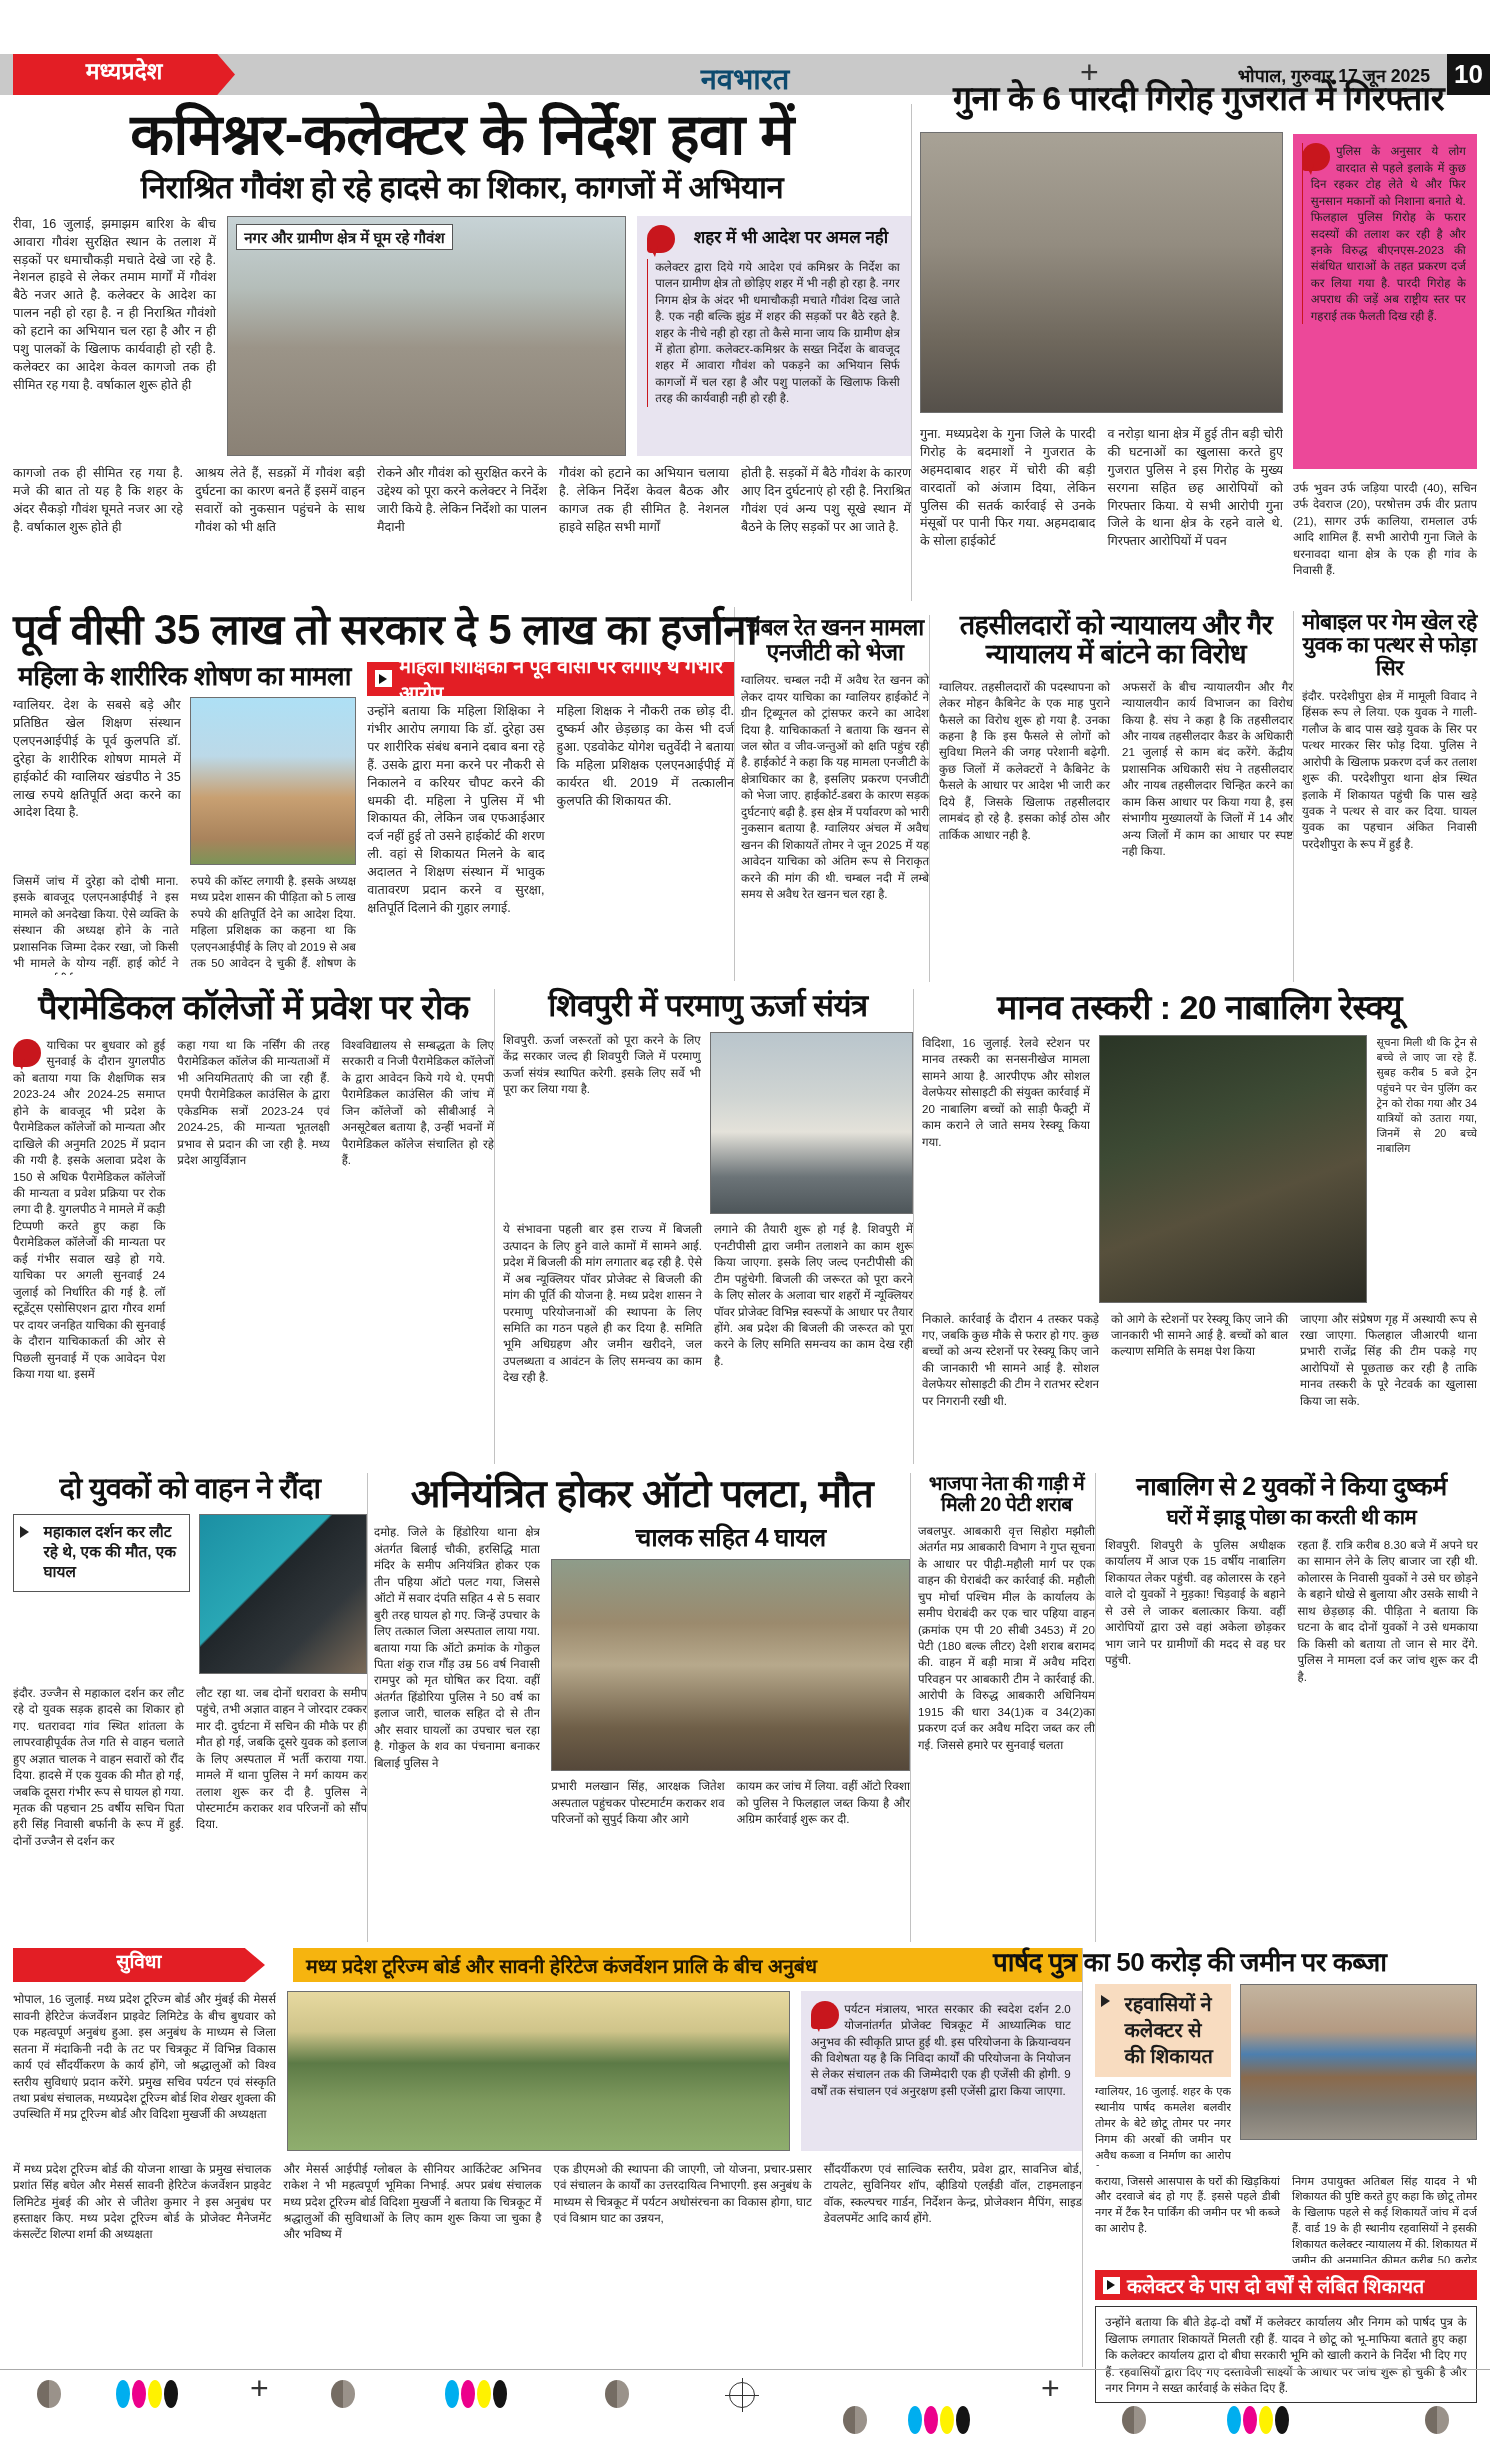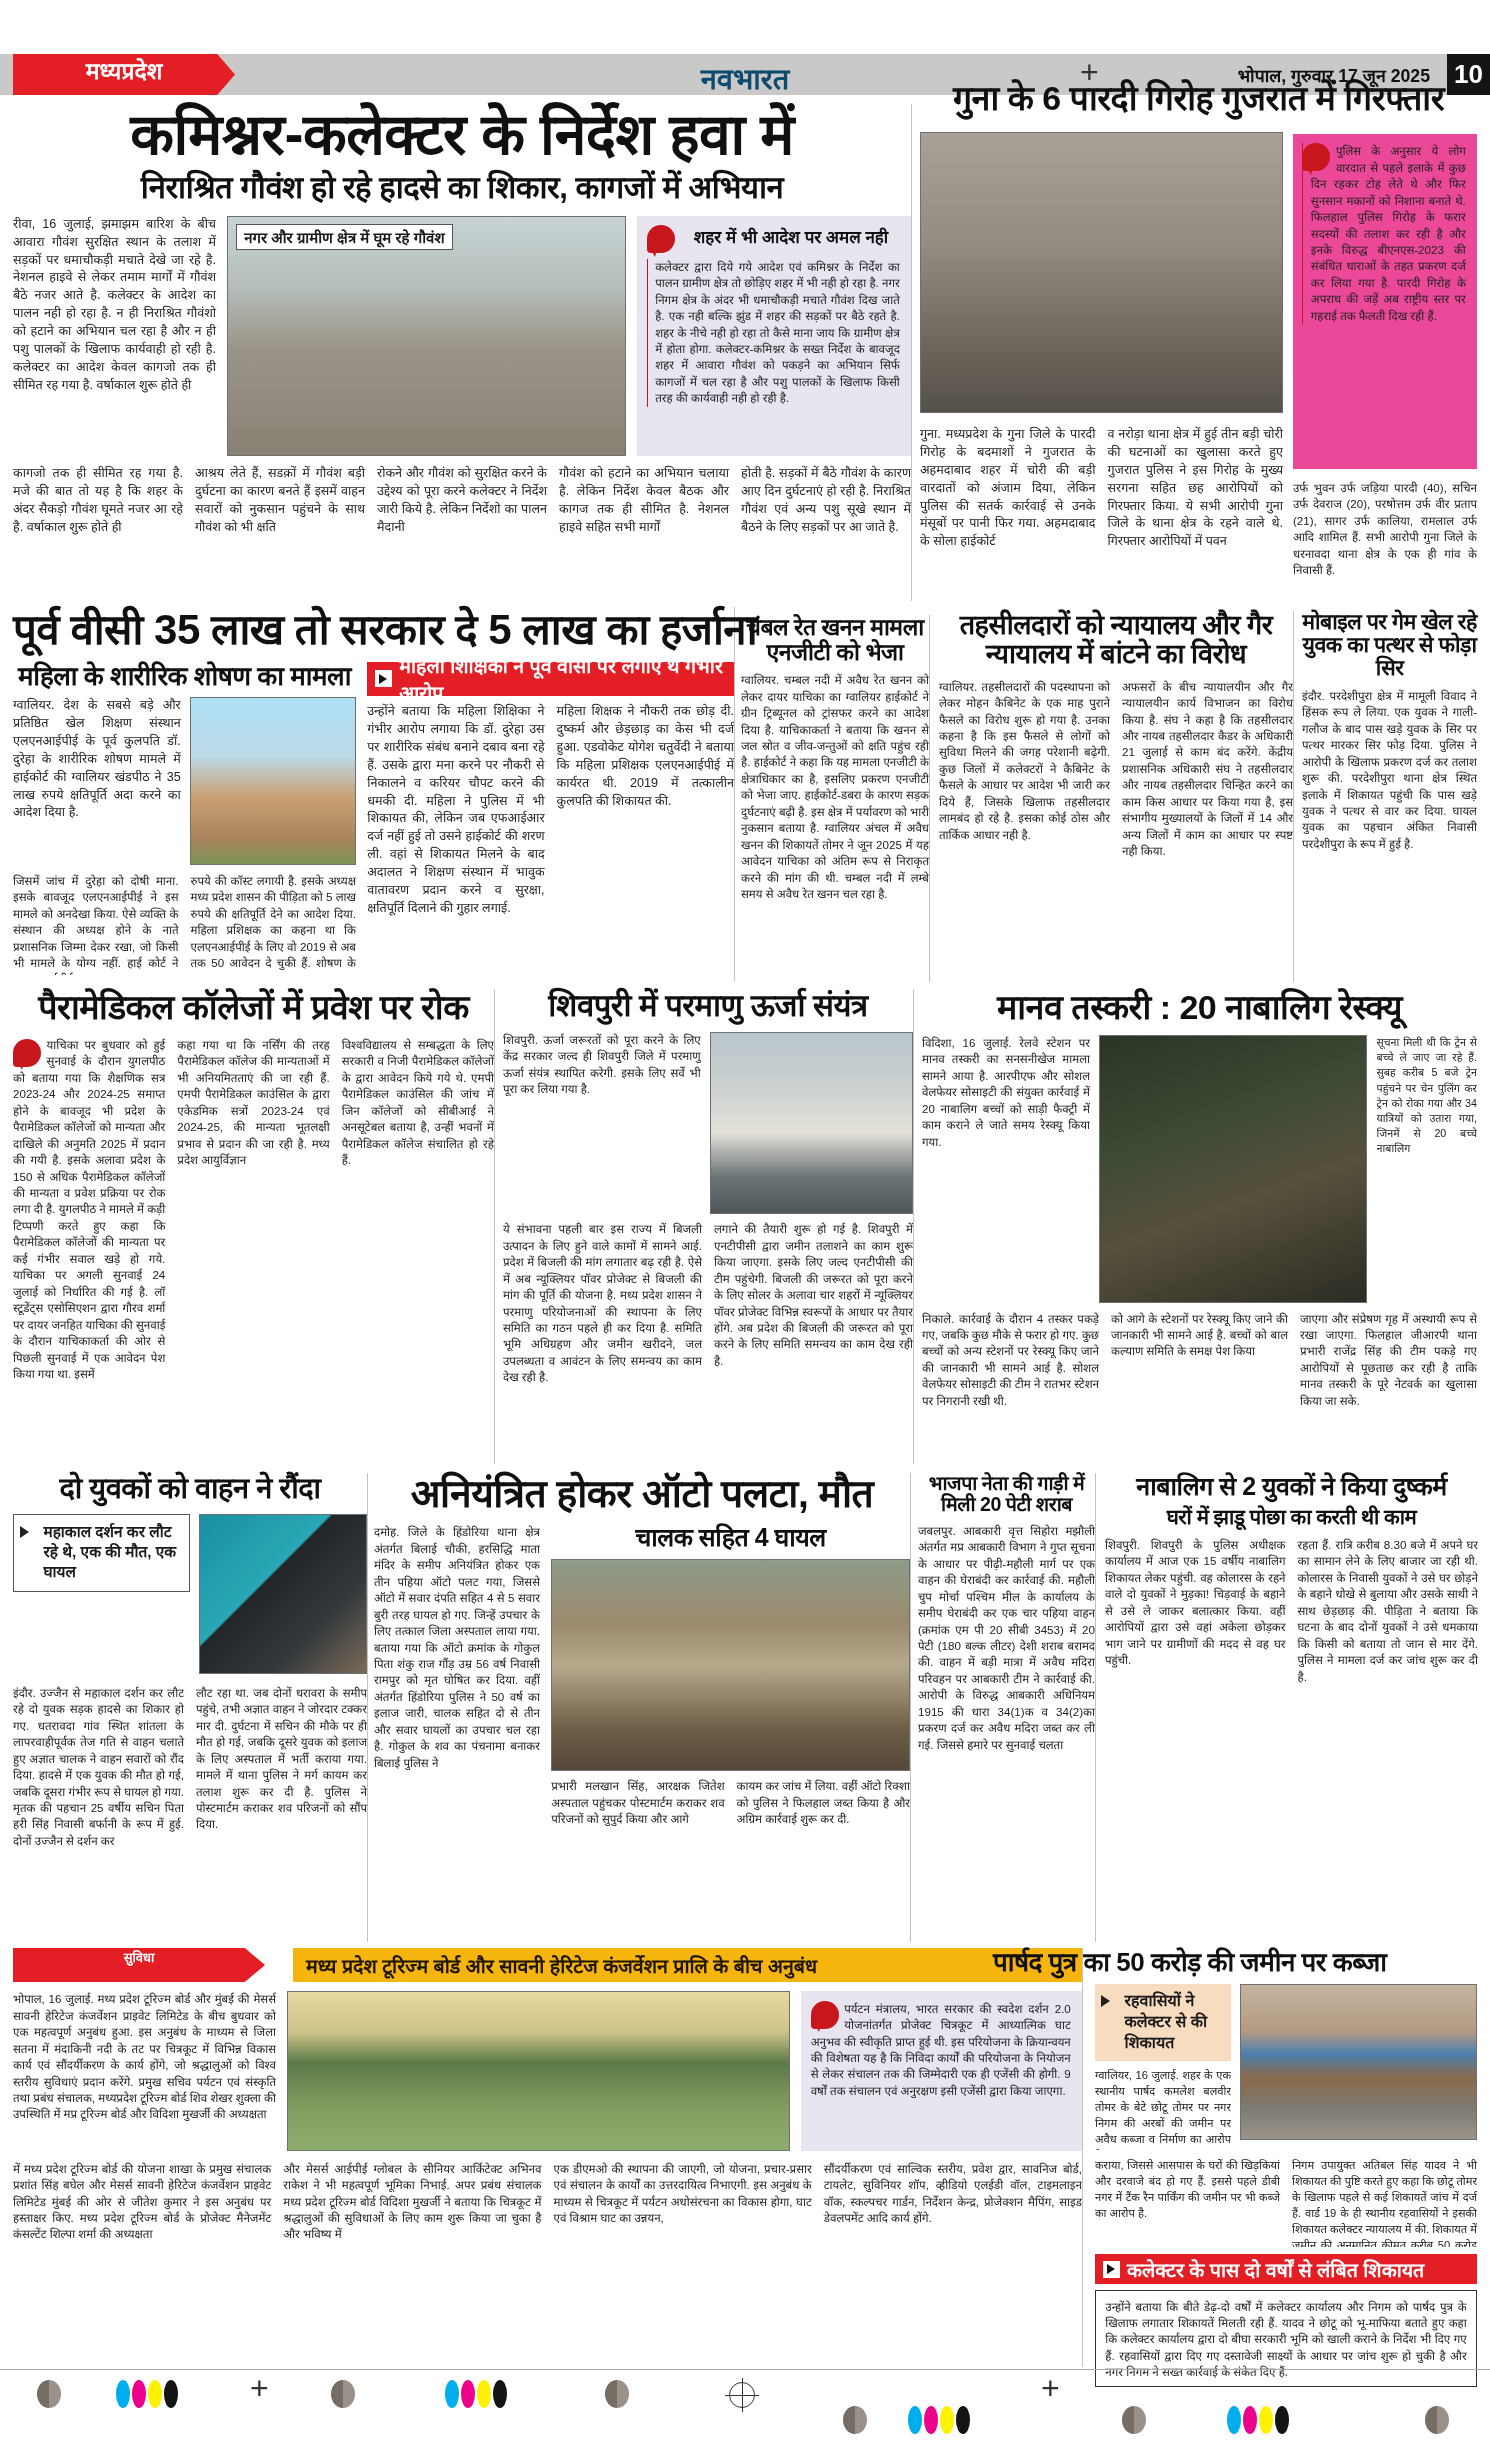--- a/index.html
+++ b/index.html
@@ -230,21 +230,21 @@
     <div class="hl nowrap" style="font-size:25px;">नाबालिग से 2 युवकों ने किया दुष्कर्म</div>
     <div class="hl" style="font-size:20.5px;font-weight:700;margin-top:5.6px;">घरों में झाडू पोछा का करती थी काम</div>
     <div class="cols bodytxt sm" style="margin-top:9.3px;height:373px;overflow:hidden;">
       <div>शिवपुरी. शिवपुरी के पुलिस अधीक्षक कार्यालय में आज एक 15 वर्षीय नाबालिग शिकायत लेकर पहुंची. वह कोलारस के रहने वाले दो युवकों ने मुड़का! चिड़वाई के बहाने से उसे ले जाकर बलात्कार किया. वहीं आरोपियों द्वारा उसे वहां अकेला छोड़कर भाग जाने पर ग्रामीणों की मदद से वह घर पहुंची.</div>
       <div>रहता हैं. रात्रि करीब 8.30 बजे में अपने घर का सामान लेने के लिए बाजार जा रही थी. कोलारस के निवासी युवकों ने उसे घर छोड़ने के बहाने धोखे से बुलाया और उसके साथी ने साथ छेड़छाड़ की. पीड़िता ने बताया कि घटना के बाद दोनों युवकों ने उसे धमकाया कि किसी को बताया तो जान से मार देंगे. पुलिस ने मामला दर्ज कर जांच शुरू कर दी है.</div>
     </div>
   </section>
 
   <section class="abs rule-r" style="left:13px;top:1948px;width:1069px;height:419px;">
     <div style="display:flex;height:34px;">
-      <div class="redtab" style="width:252px;font-size:13px;">
+      <div class="redtab" style="width:252px;font-size:19px;">
         <span>सुविधा</span>
       </div>
       <div class="yellowstrip" style="flex:1;margin-left:28px;">मध्य प्रदेश टूरिज्म बोर्ड और सावनी हेरिटेज कंजर्वेशन प्रालि के बीच अनुबंध</div>
     </div>
     <div style="display:flex;gap:11.2px;margin-top:9.3px;height:160px;">
       <div class="bodytxt sm" style="flex:0 0 263px;overflow:hidden;">भोपाल, 16 जुलाई. मध्य प्रदेश टूरिज्म बोर्ड और मुंबई की मेसर्स सावनी हेरिटेज कंजर्वेशन प्राइवेट लिमिटेड के बीच बुधवार को एक महत्वपूर्ण अनुबंध हुआ. इस अनुबंध के माध्यम से जिला सतना में मंदाकिनी नदी के तट पर चित्रकूट में विभिन्न विकास कार्य एवं सौंदर्यीकरण के कार्य होंगे, जो श्रद्धालुओं को विश्व स्तरीय सुविधाएं प्रदान करेंगे. प्रमुख सचिव पर्यटन एवं संस्कृति तथा प्रबंध संचालक, मध्यप्रदेश टूरिज्म बोर्ड शिव शेखर शुक्ला की उपस्थिति में मप्र टूरिज्म बोर्ड और विदिशा मुखर्जी की अध्यक्षता</div>
       <div class="photo" style="flex:0 0 503px;background:
            linear-gradient(180deg,#e7d9a0 0%,#cfc48a 25%,#5c7a46 45%,#7f9a5e 70%,#8fae6e 100%);"></div>
       <div class="qbox lav" style="flex:1;">
         <span class="qmark" style="float:left;margin:0 5.6px 1.9px 0;"></span>
@@ -256,21 +256,21 @@
       <div>और मेसर्स आईपीई ग्लोबल के सीनियर आर्किटेक्ट अभिनव राकेश ने भी महत्वपूर्ण भूमिका निभाई. अपर प्रबंध संचालक मध्य प्रदेश टूरिज्म बोर्ड विदिशा मुखर्जी ने बताया कि चित्रकूट में श्रद्धालुओं की सुविधाओं के लिए काम शुरू किया जा चुका है और भविष्य में</div>
       <div>एक डीएमओ की स्थापना की जाएगी, जो योजना, प्रचार-प्रसार एवं संचालन के कार्यों का उत्तरदायित्व निभाएगी. इस अनुबंध के माध्यम से चित्रकूट में पर्यटन अधोसंरचना का विकास होगा, घाट एवं विश्राम घाट का उन्नयन,</div>
       <div>सौंदर्यीकरण एवं साल्विक स्तरीय, प्रवेश द्वार, सावनिज बोर्ड, टायलेट, सुविनियर शॉप, व्हीडियो एलईडी वॉल, टाइमलाइन वॉक, स्कल्पचर गार्डन, निर्देशन केन्द्र, प्रोजेक्शन मैपिंग, साइड डेवलपमेंट आदि कार्य होंगे.</div>
     </div>
   </section>
 
   <section class="abs" style="left:1095px;top:1948px;width:382px;height:419px;">
     <div class="hl nowrap" style="font-size:26px;margin-left:-102px;text-align:left;">पार्षद पुत्र का 50 करोड़ की जमीन पर कब्जा</div>
     <div style="display:flex;gap:9.3px;margin-top:7.5px;">
       <div style="flex:0 0 136px;">
-        <div class="bulletbox peach" style="border:none;font-size:16px;">
+        <div class="bulletbox peach" style="border:none;font-size:20px;">
           <span class="tri"></span>
           <span>रहवासियों ने कलेक्टर से की शिकायत</span>
         </div>
         <div class="bodytxt" style="font-size:11.2px;margin-top:7.5px;height:82px;overflow:hidden;">ग्वालियर, 16 जुलाई. शहर के एक स्थानीय पार्षद कमलेश बलवीर तोमर के बेटे छोटू तोमर पर नगर निगम की अरबों की जमीन पर अवैध कब्जा व निर्माण का आरोप है.</div>
       </div>
       <div class="photo" style="flex:1;height:156px;background:
            linear-gradient(180deg,#c3b49f 0%,#b49a82 30%,#4d7fae 45%,#8a6a4c 60%,#7e7a72 80%,#9a948a 100%);"></div>
     </div>
     <div class="cols bodytxt" style="font-size:11.2px;margin-top:7.5px;height:89px;overflow:hidden;">
       <div>कराया, जिससे आसपास के घरों की खिड़कियां और दरवाजे बंद हो गए हैं. इससे पहले डीबी नगर में टैंक रैन पार्किंग की जमीन पर भी कब्जे का आरोप है.</div>

